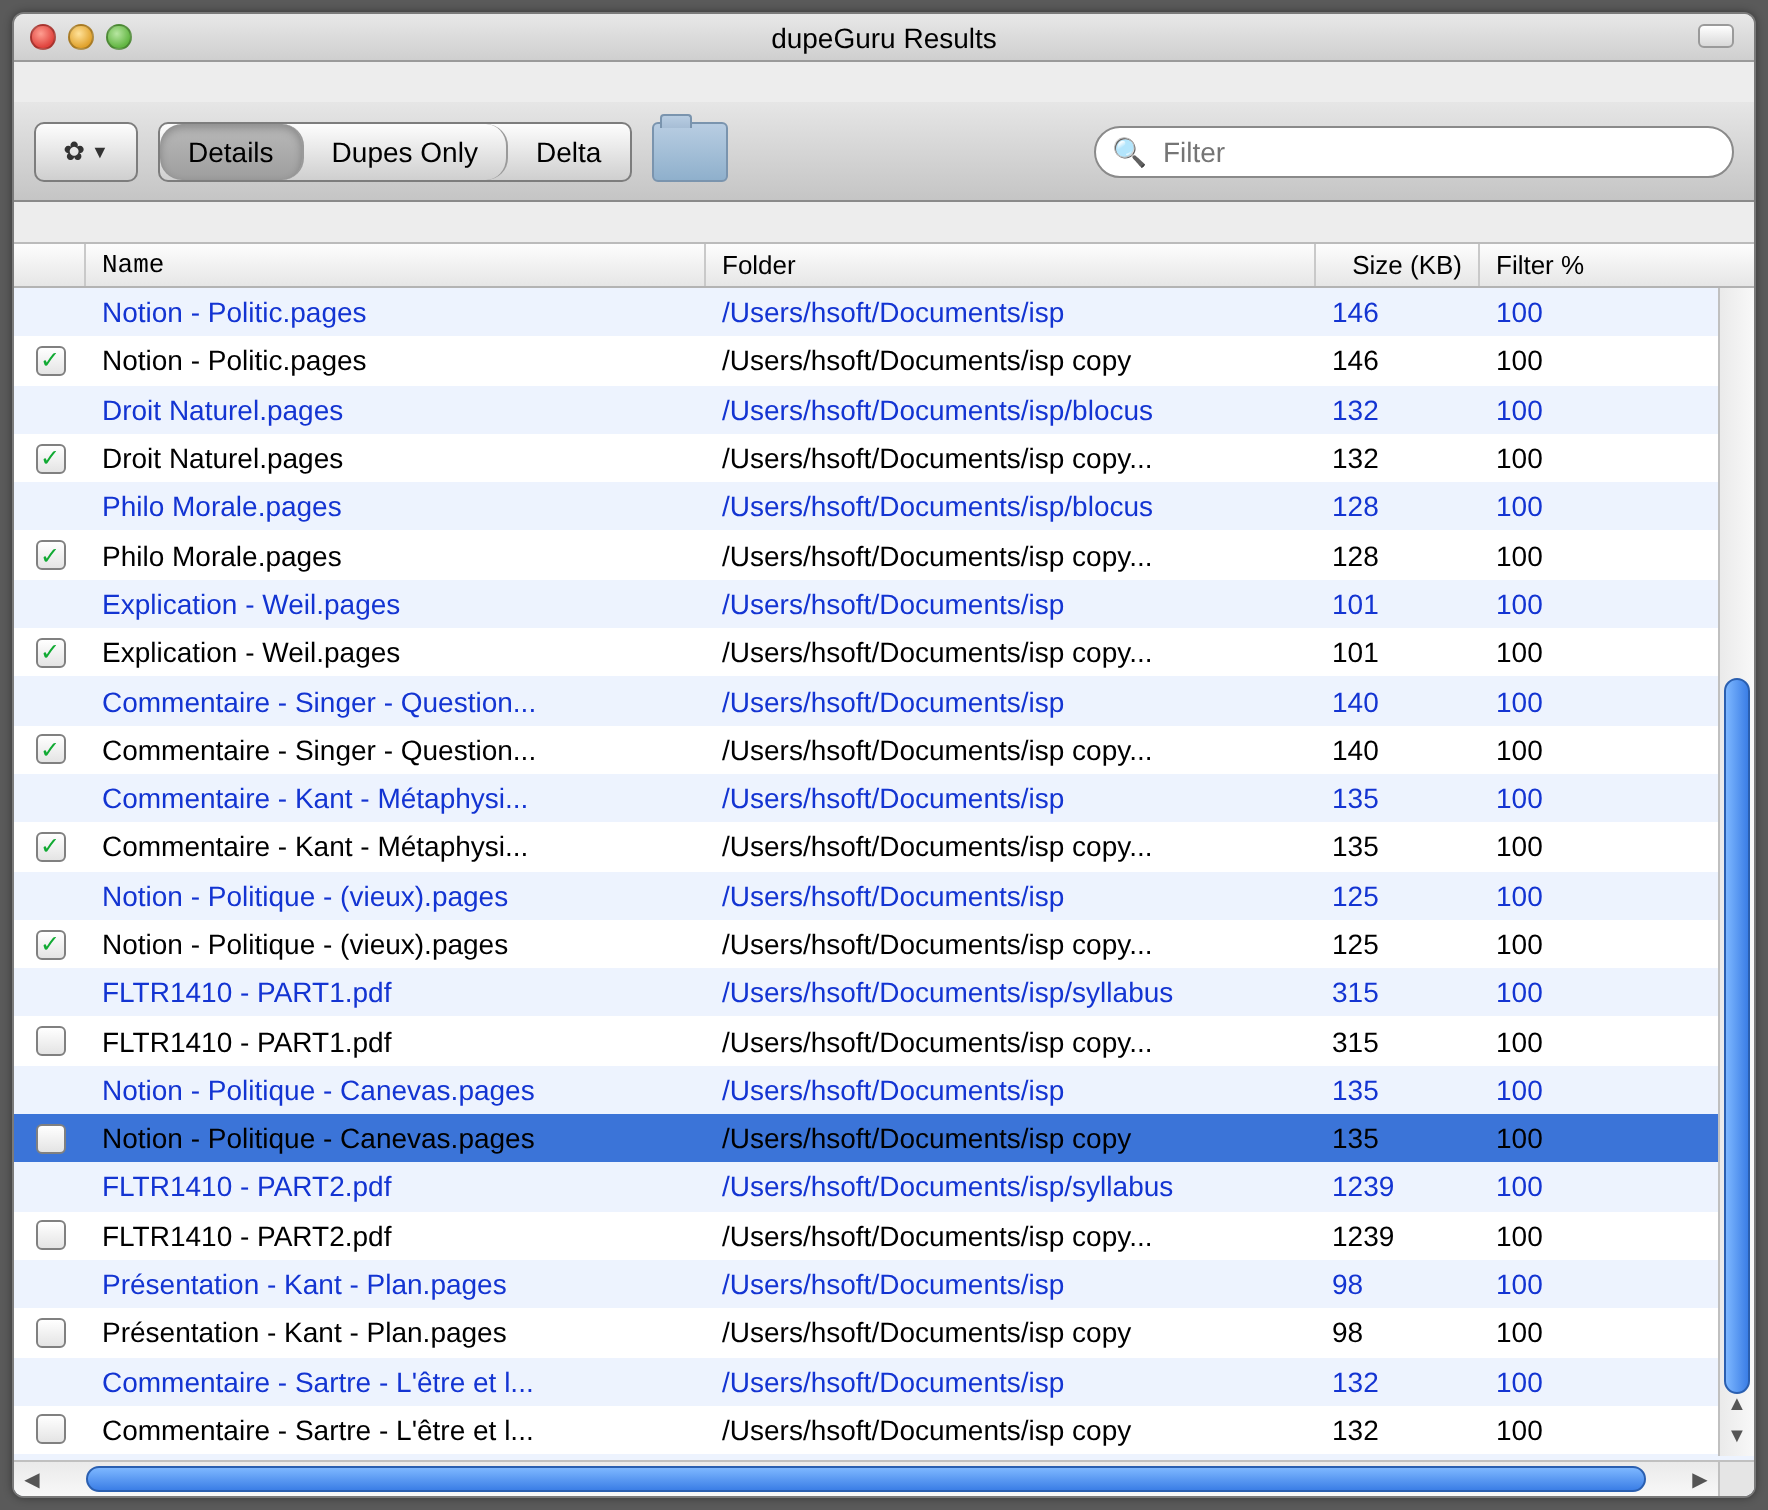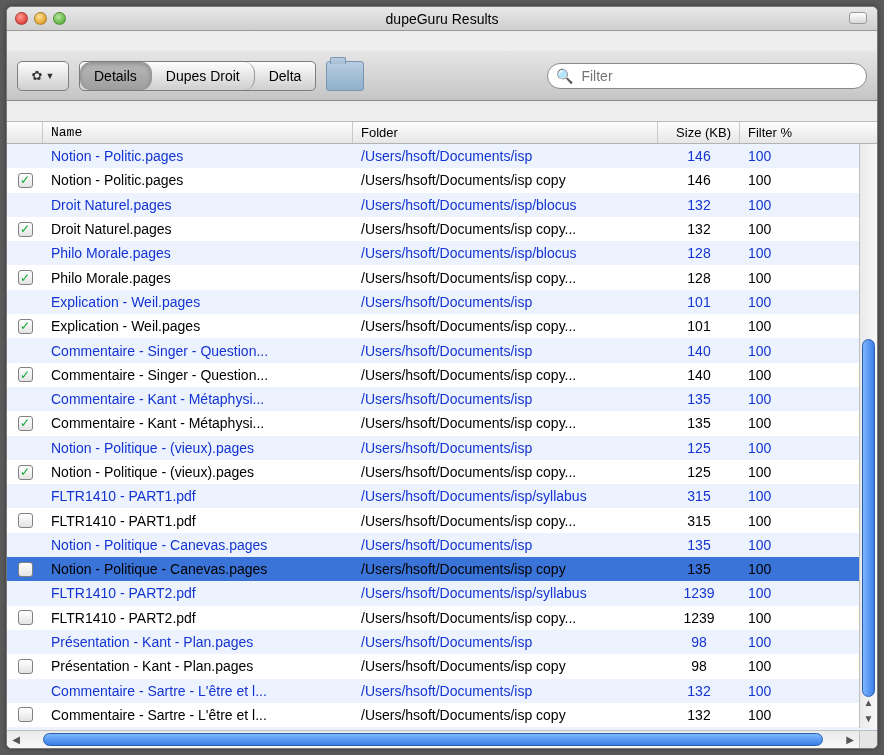--- a/index.html
+++ b/index.html
@@ -153,21 +153,21 @@
     align-items:center;
     font-size:14px;
     background:#fff;
   }
   .row.alt{ background:#edf3fe; }
   .row.selected{ background:#3b74d8; color:#fff; }
   .cell{padding:0 8px;overflow:hidden;white-space:nowrap;text-overflow:ellipsis;}
   .c-cb{width:36px;display:flex;align-items:center;justify-content:center;padding:0;}
   .c-name{width:310px;}
   .c-folder{width:305px;}
-  .c-size{width:82px;text-align:center;}
+  .c-size{width:82px;text-align:left;}
   .c-match{width:80px;}
   .blue{ color:#1334d2; }
   .black{ color:#000; }
   .chk{
     width:15px;height:15px;border:1px solid #808080;border-radius:3px;
     background:linear-gradient(#fff,#e4e4e4);
     display:inline-flex;align-items:center;justify-content:center;
     font-size:12px;color:#2a4;
   }
   .chk.checked::after{content:"✓";color:#1a3;line-height:1;}
@@ -218,21 +218,21 @@
     <div class="lozenge"></div>
   </div>
 
   <div class="toolbar">
     <div class="gear-btn">
       <span>✿</span>
       <span style="font-size:9px;">▼</span>
     </div>
     <div class="segmented">
       <div class="seg active">Details</div>
-      <div class="seg">Dupes Droit</div>
+      <div class="seg">Dupes Only</div>
       <div class="seg">Delta</div>
     </div>
     <div class="folder-icon"></div>
     <div class="filter">
       <div class="filter-inner">
         <span>🔍</span>
         <input type="text" placeholder="Filter" style="">
       </div>
     </div>
   </div>

